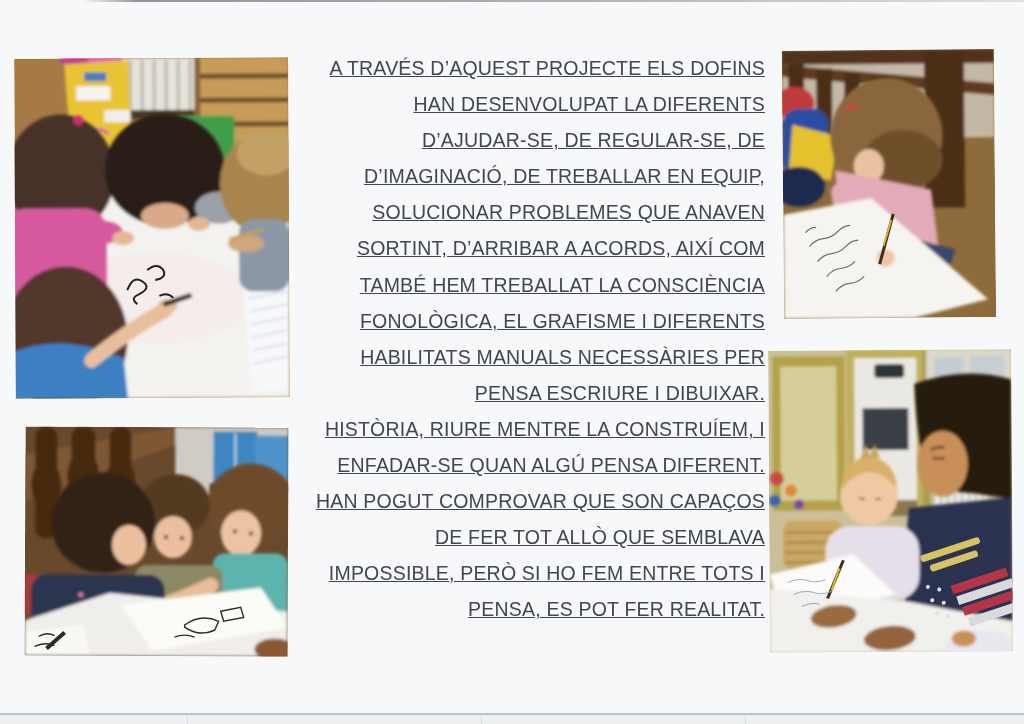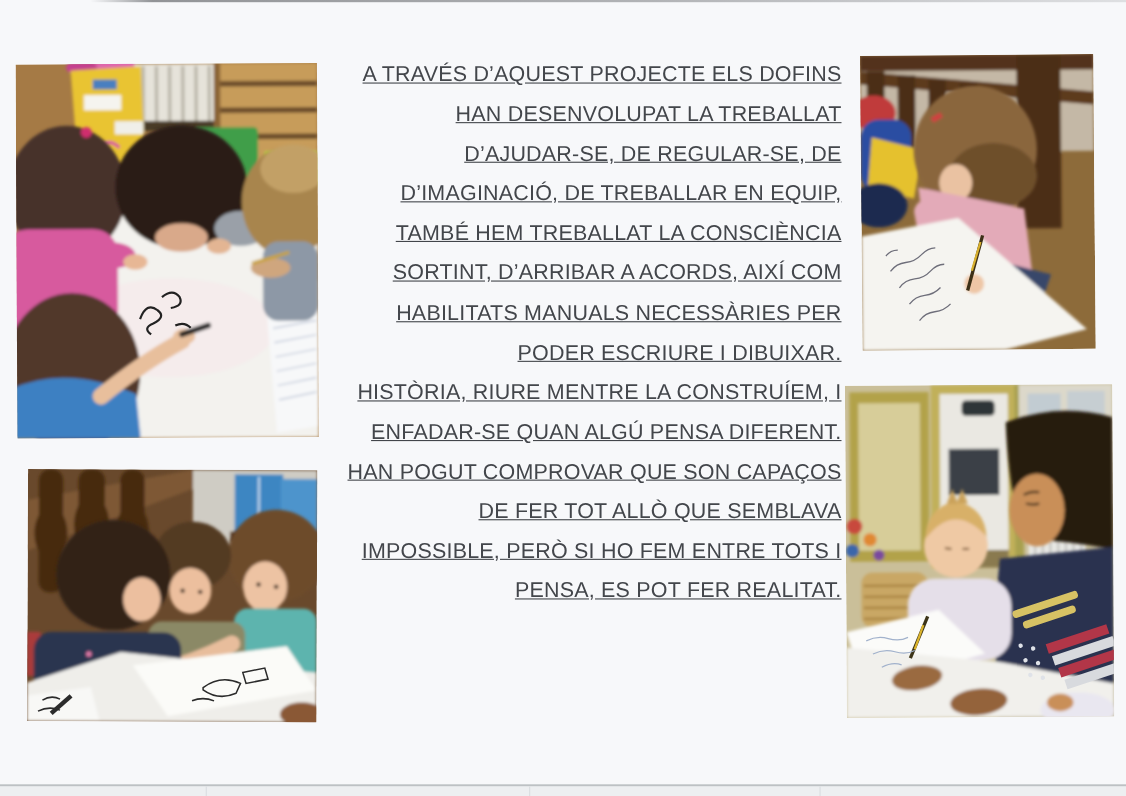--- a/index.html
+++ b/index.html
@@ -27,27 +27,29 @@
 </style>
 </head>
 <body>
 
 <div class="page">
 
   <div class="scan-edge-top"></div>
 
   <div class="body-text">
       <div class="line">A TRAVÉS D’AQUEST PROJECTE ELS DOFINS</div>
-      <div class="line">HAN DESENVOLUPAT LA TREBALLAT</div>
+      <div class="line">HAN DESENVOLUPAT LA DIFERENTS</div>
       <div class="line">D’AJUDAR-SE, DE REGULAR-SE, DE</div>
       <div class="line">D’IMAGINACIÓ, DE TREBALLAR EN EQUIP,</div>
+      <div class="line">SOLUCIONAR PROBLEMES QUE ANAVEN</div>
+      <div class="line">SORTINT, D’ARRIBAR A ACORDS, AIXÍ COM</div>
       <div class="line">TAMBÉ HEM TREBALLAT LA CONSCIÈNCIA</div>
-      <div class="line">SORTINT, D’ARRIBAR A ACORDS, AIXÍ COM</div>
+      <div class="line">FONOLÒGICA, EL GRAFISME I DIFERENTS</div>
       <div class="line">HABILITATS MANUALS NECESSÀRIES PER</div>
-      <div class="line">PODER ESCRIURE I DIBUIXAR.</div>
+      <div class="line">PENSA ESCRIURE I DIBUIXAR.</div>
       <div class="line">HISTÒRIA, RIURE MENTRE LA CONSTRUÍEM, I</div>
       <div class="line">ENFADAR-SE QUAN ALGÚ PENSA DIFERENT.</div>
       <div class="line">HAN POGUT COMPROVAR QUE SON CAPAÇOS</div>
       <div class="line">DE FER TOT ALLÒ QUE SEMBLAVA</div>
       <div class="line">IMPOSSIBLE, PERÒ SI HO FEM ENTRE TOTS I</div>
       <div class="line">PENSA, ES POT FER REALITAT.</div>
     </div>
 
   <figure class="photo" id="photo-top-left" role="img" aria-label="Four children around a white table drawing with a black marker on a big sheet">
     <svg viewBox="0 0 274 340" preserveAspectRatio="none">

